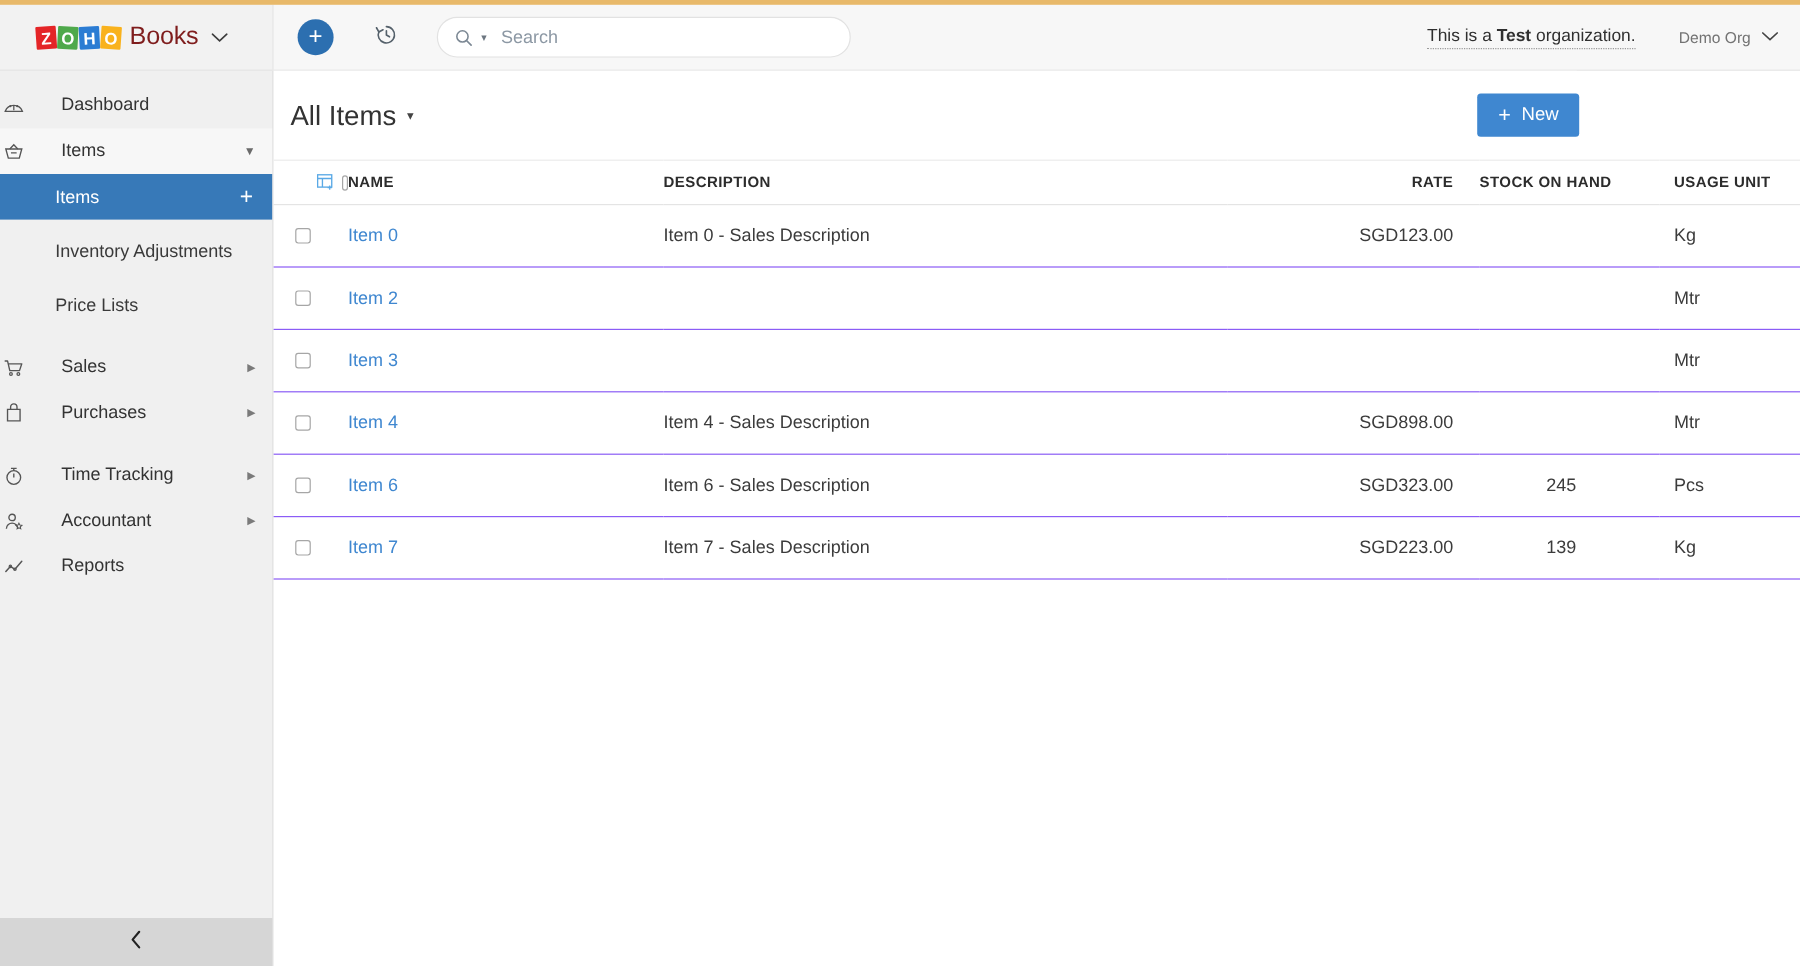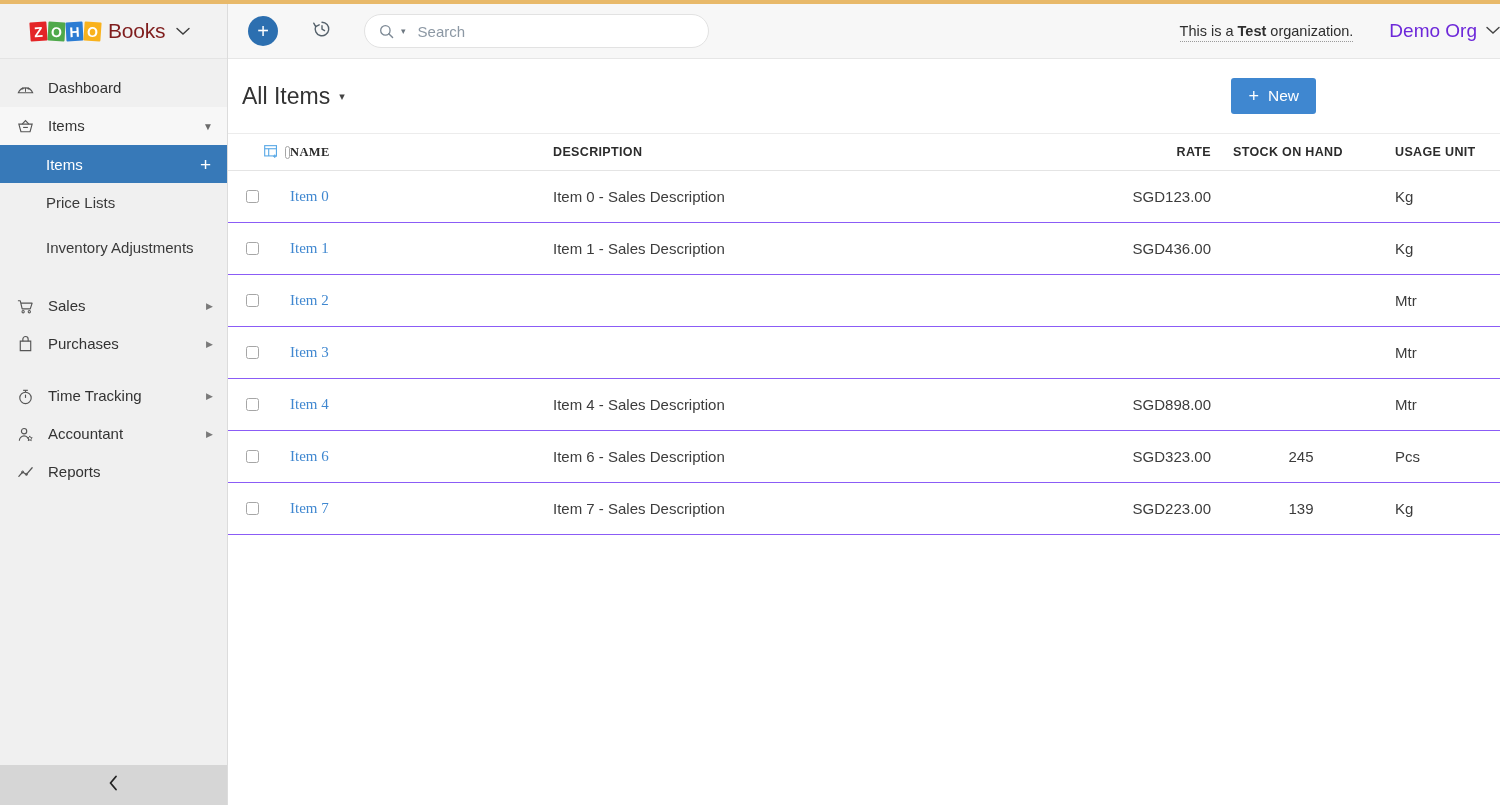--- a/index.html
+++ b/index.html
@@ -55,25 +55,26 @@
   }
   #brand-caret {
     margin-left: 11px; color: #3d3d3d; font-size: 13px;
   }
 
   #nav { flex: 1 1 auto; padding-top: 10px; overflow: hidden; }
 
   .nav-item {
     display: flex; align-items: center;
     height: 38px;
-    padding-left: 14px; padding-right: 14px;
+    padding-right: 14px;
     color: #333;
     font-size: 15px;
     cursor: pointer;
     position: relative;
+    gap: 17px;
   }
   .nav-item .nav-ico {
     width: 22px; height: 22px;
     margin-right: 12px;
     display: flex; align-items: center; justify-content: center;
     flex: 0 0 auto;
     color: #555;
   }
   .nav-item .nav-label { flex: 1 1 auto; white-space: pre-line; line-height: 18px; }
   .nav-item .nav-arrow {
@@ -148,32 +149,33 @@
     margin-left: 12px;
     font-size: 15px; color: #333;
     font-family: "Liberation Sans", sans-serif;
     background: transparent;
     flex: 1 1 auto;
   }
   #search-input::placeholder { color: #8c98a4; }
 
   #topbar-right {
     margin-left: auto;
-    display: flex; align-items: flex-end;
+    display: flex; align-items: center;
+    padding-right: 18px;
   }
   #test-org {
     font-size: 14.5px; color: #2f2f2f;
     border-bottom: 1px dotted #9a9a9a;
     padding-bottom: 2px;
     cursor: pointer;
   }
   #test-org b { font-weight: bold; }
   #org-select {
     margin-left: 36px;
-    font-size: 19px; color: #6d28d9;
+    font-size: 13px; color: #737373;
     display: flex; align-items: center;
     cursor: pointer;
   }
   #org-caret { margin-left: 9px; font-size: 12px; color: #444; }
 
   
   #page {
     position: absolute; top: 59px; left: 228px;
     width: 1086px; height: 746px;
     background: #fff;
@@ -219,21 +221,21 @@
   }
   #items-table tbody td {
     height: 52px;
     font-size: 15px;
     color: #3c3c3c;
     border-bottom: 1px solid #8b5cf6;
     vertical-align: middle;
     padding: 0;
   }
   .col-chk   { width: 62px; padding-left: 18px !important; }
-  .col-name  { width: 263px; font-family: Liberation Serif, serif; }
+  .col-name  { width: 263px; }
   .col-desc  { width: 470px; }
   .col-rate  { width: 210px; text-align: right !important; padding-right: 22px !important; }
   .col-stock { width: 150px; text-align: center; padding-right: 14px !important; }
   .col-unit  { width: 117px; padding-left: 12px !important; }
 
   .hdr-chk-cell { display: flex; align-items: center; padding-left: 18px; }
   .colset-icon { margin-right: 6px; display: flex; align-items: center; cursor: pointer; }
   .cbox {
     width: 13px; height: 13px;
     border: 1px solid #a6a6a6;
@@ -293,27 +295,27 @@
       </span>
       <span class="nav-label">Items</span>
       <span class="nav-arrow">▼</span>
     </div>
 
     <div class="nav-sub active">
       <span class="sub-label">Items</span>
       <span class="sub-plus">+</span>
     </div>
 
-    <div class="nav-sub">
-      <span class="sub-label">Price Lists</span>
-    </div>
-
     <div class="nav-sub tall">
       <span class="sub-label">Inventory
 Adjustments</span>
+    </div>
+
+    <div class="nav-sub">
+      <span class="sub-label">Price Lists</span>
     </div>
 
 
     <div class="nav-gap"></div>
 
     <div class="nav-item">
       <span class="nav-ico">
         <svg width="19" height="19" viewBox="0 0 20 20">
             <path d="M2 4 L4.5 4 L6.5 12.5 L15 12.5 L17 6.5 L5 6.5" fill="none" stroke="#555" stroke-width="1.2" stroke-linejoin="round"></path>
             <circle cx="7.5" cy="15.5" r="1.2" fill="none" stroke="#555" stroke-width="1.1"></circle>
@@ -467,32 +469,20 @@
     <tbody id="items-body">
         <tr>
           <td class="col-chk">
             <div class="row-chk-cell">
               <span class="cbox"></span>
             </div>
           </td>
           <td class="col-name"><span class="item-link">Item 0</span></td>
           <td class="col-desc">Item 0 - Sales Description</td>
           <td class="col-rate">SGD123.00</td>
-          <td class="col-stock"></td>
-          <td class="col-unit">Kg</td>
-        </tr>
-        <tr>
-          <td class="col-chk">
-            <div class="row-chk-cell">
-              <span class="cbox"></span>
-            </div>
-          </td>
-          <td class="col-name"><span class="item-link">Item 1</span></td>
-          <td class="col-desc">Item 1 - Sales Description</td>
-          <td class="col-rate">SGD436.00</td>
           <td class="col-stock"></td>
           <td class="col-unit">Kg</td>
         </tr>
         <tr>
           <td class="col-chk">
             <div class="row-chk-cell">
               <span class="cbox"></span>
             </div>
           </td>
           <td class="col-name"><span class="item-link">Item 2</span></td>

